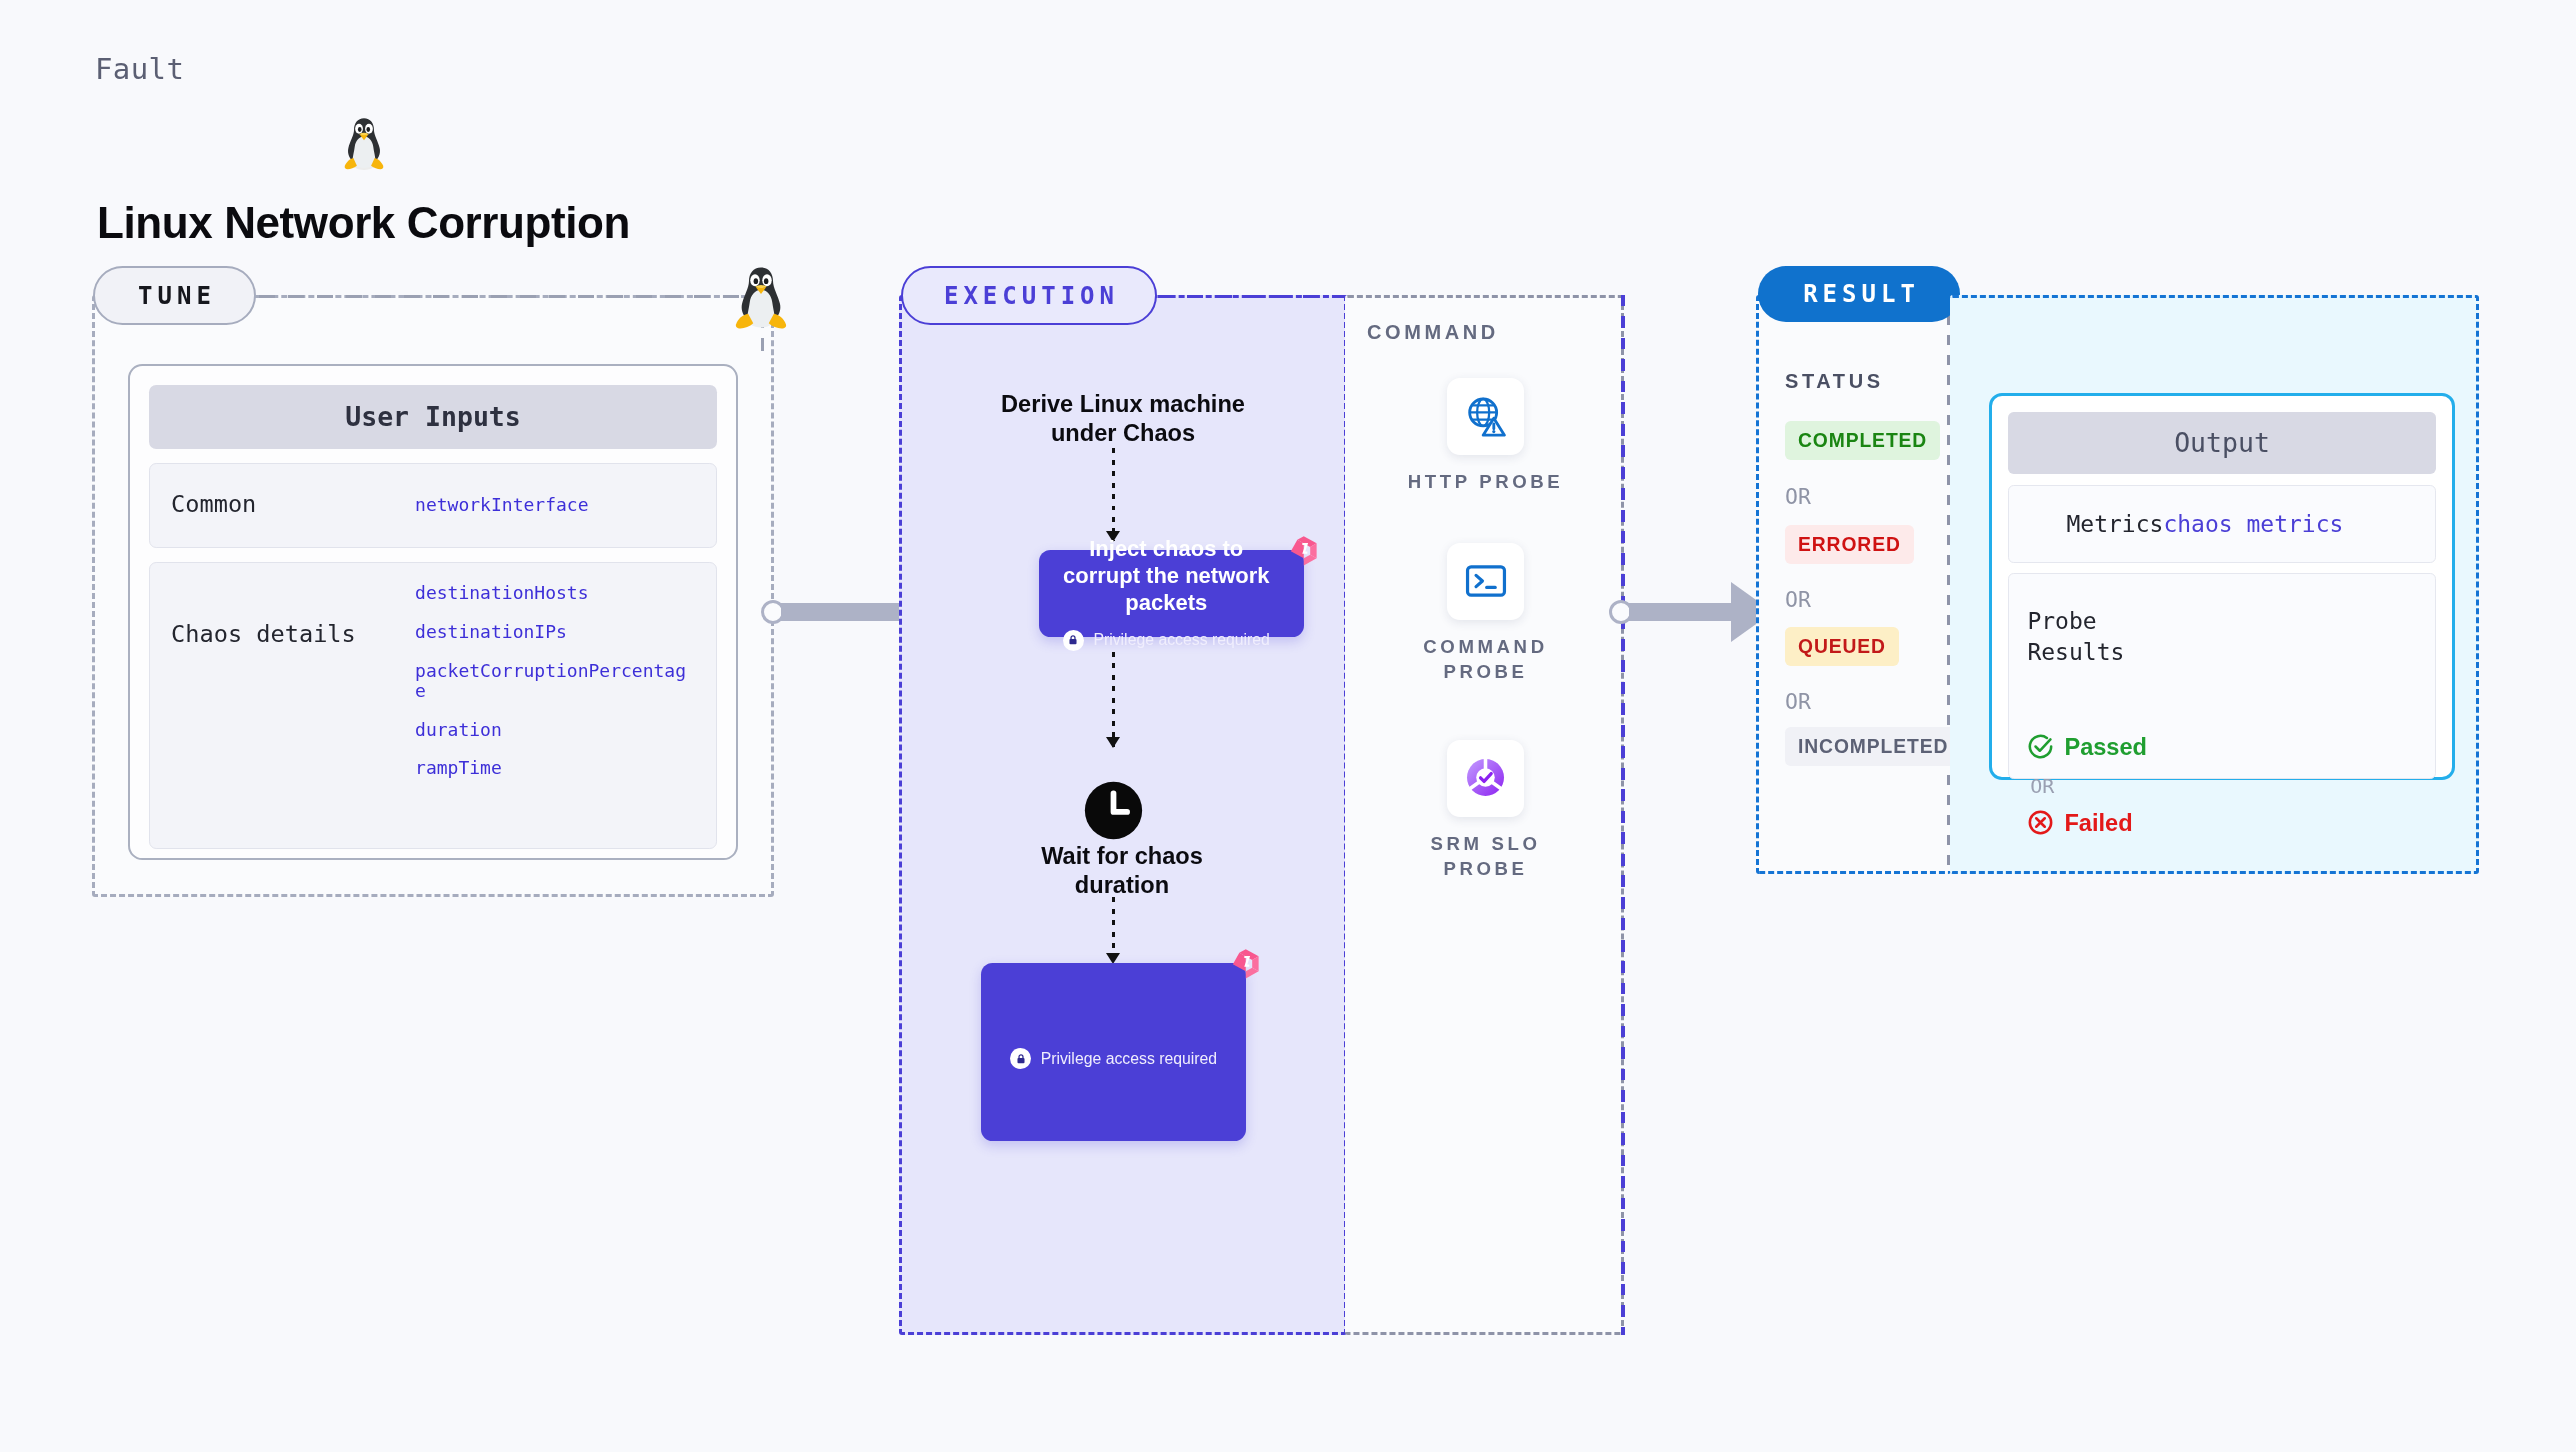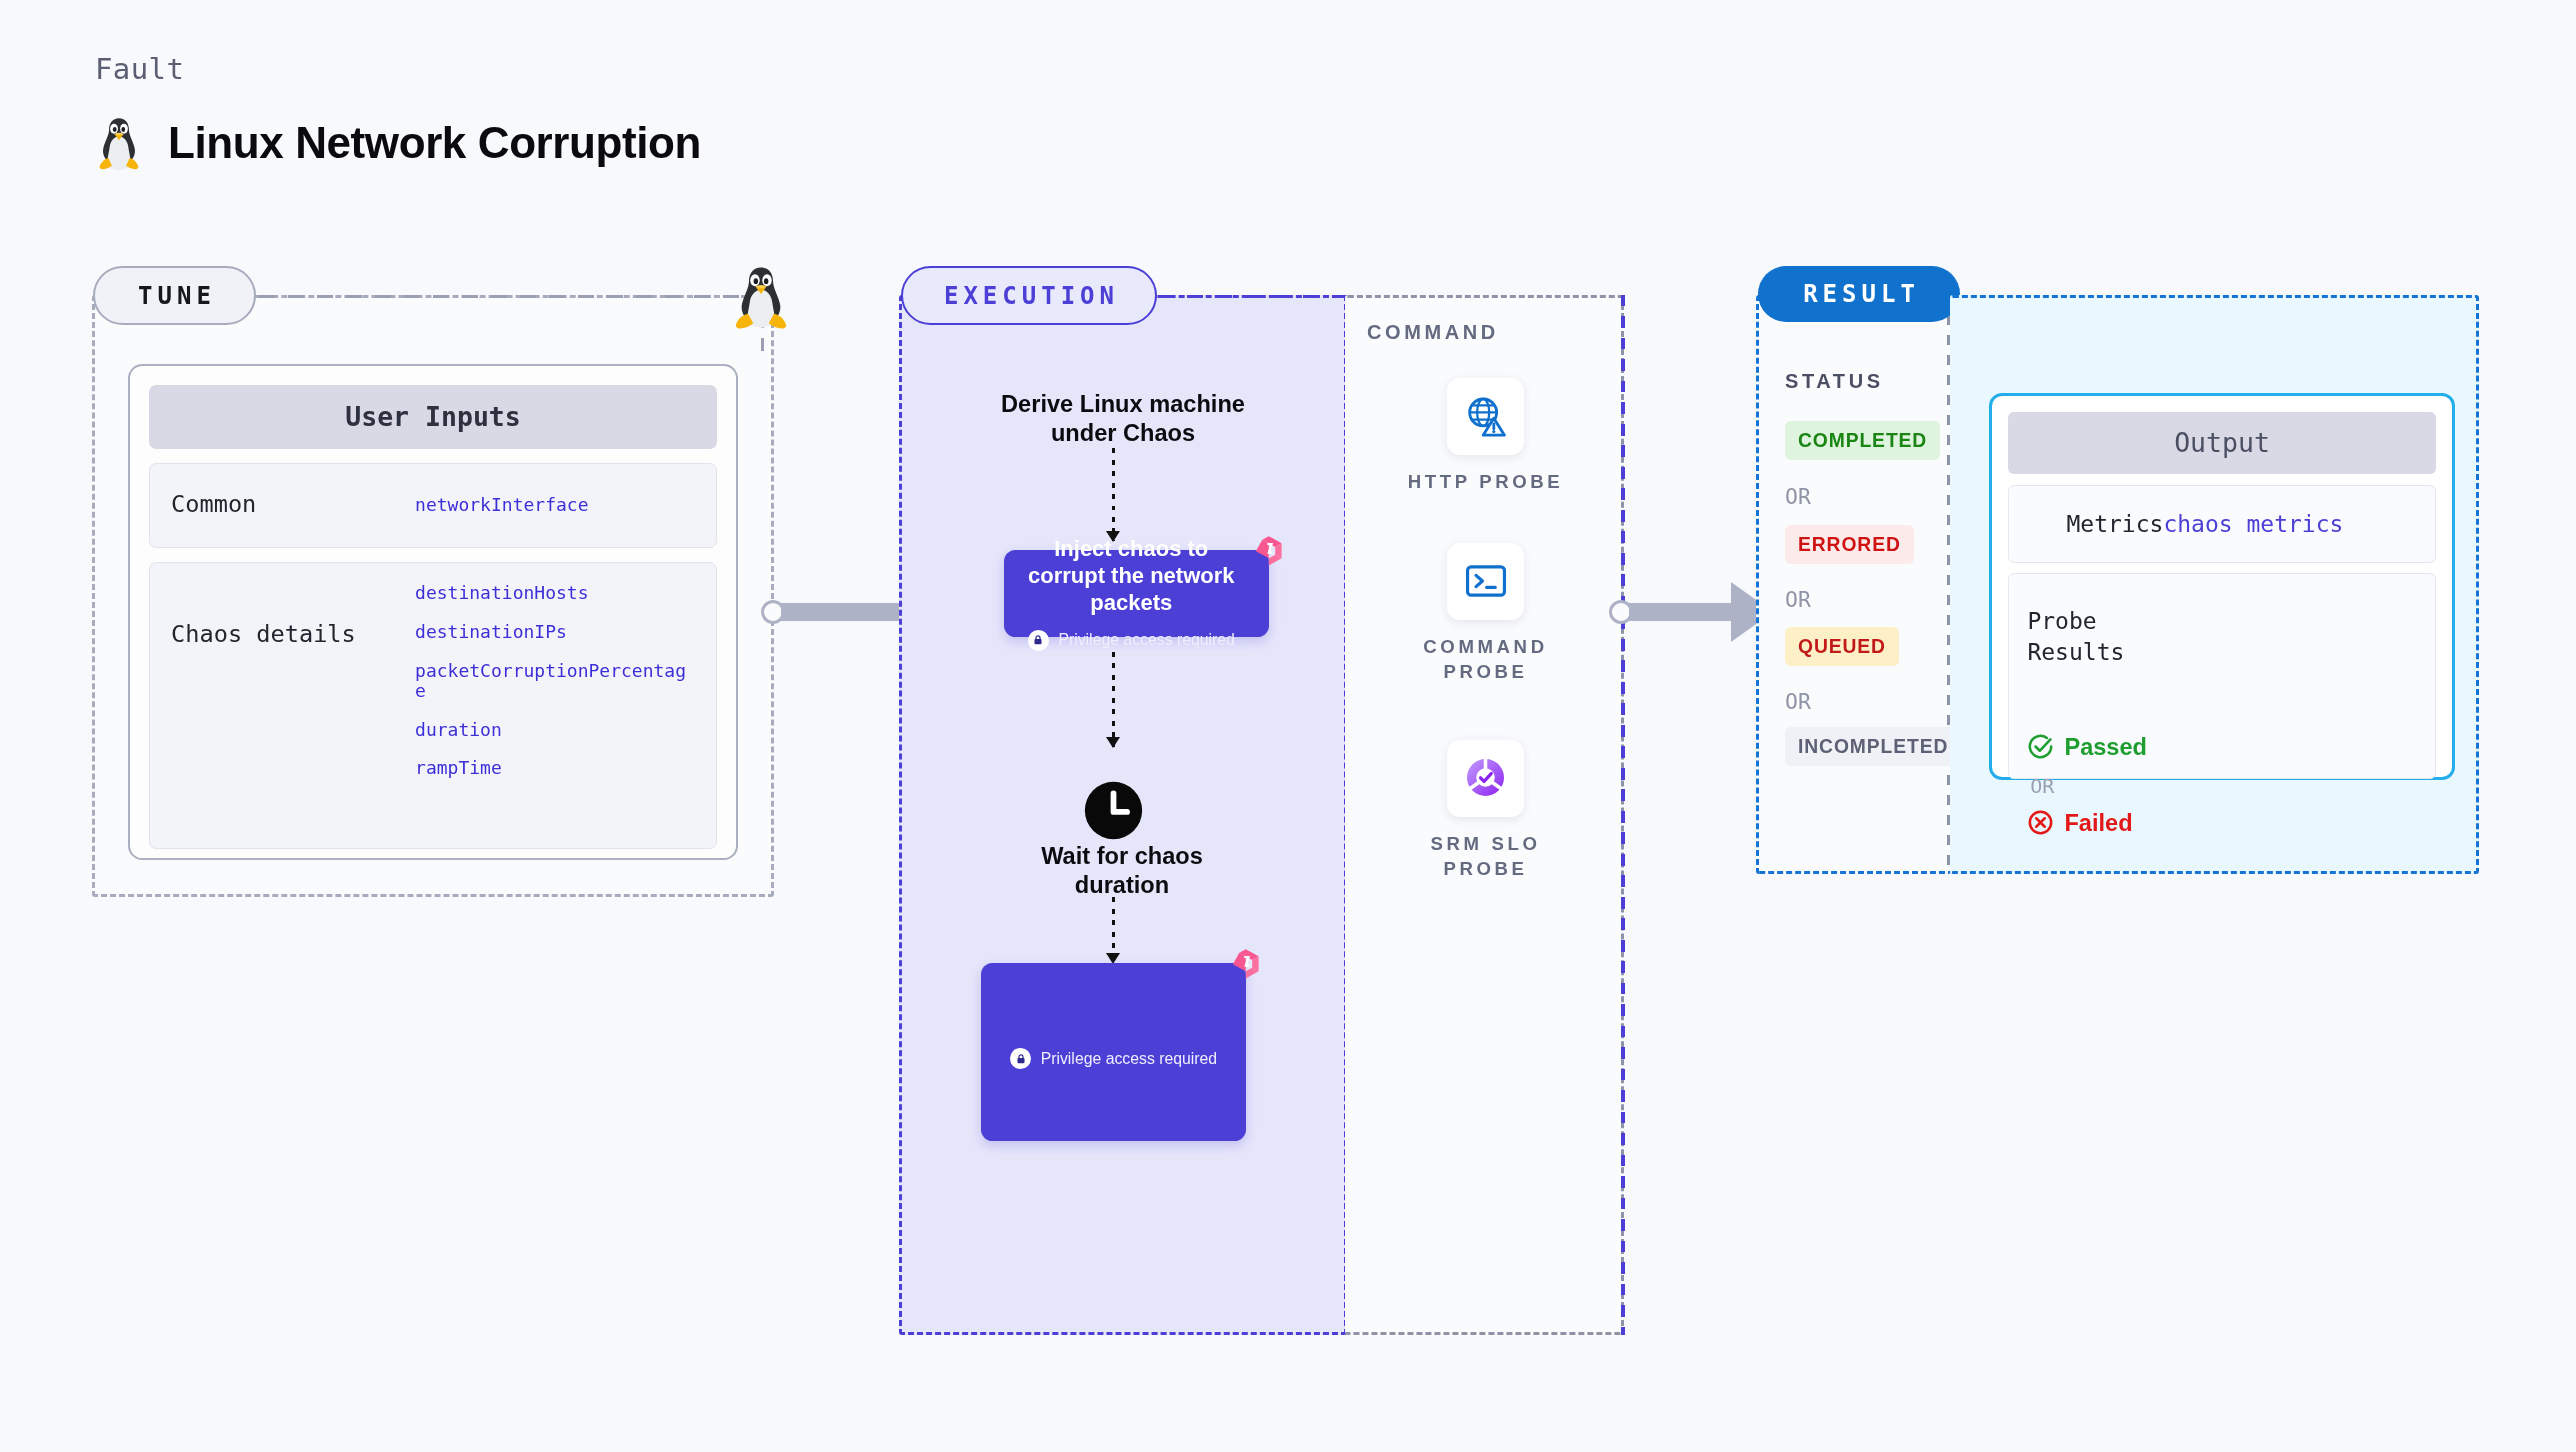--- a/index.html
+++ b/index.html
@@ -10,21 +10,21 @@
     overflow: hidden;
   }
   #root { position: relative; width: 2576px; height: 1452px; }
 
   
   #fault-label {
     position: absolute; left: 95px; top: 52px;
     font-family: "DejaVu Sans Mono", monospace;
     font-size: 29px; color: #5b5f73; letter-spacing: 0.4px;
   }
-  #title-row { position: absolute; left: 97px; top: 115px; display: flex; align-items: center; gap: 27px; }
+  #title-row { position: absolute; left: 97px; top: 115px; display: flex; align-items: center; gap: 27px; flex-direction: column; }
   #title-text { font-size: 44px; font-weight: bold; color: #0b0b0f; letter-spacing: -0.4px; }
 
   
   .tux { display:block; }
 
   .dashed-box { position: absolute; border-radius: 2.9px; }
 
   #tune-box {
     left: 92px; top: 295px; width: 682px; height: 602px;
     border: 3.6px dashed #a6acbe; background: #fafbfd;
@@ -152,21 +152,21 @@
     color:#ffffff; font-size:22px; font-weight:bold; text-align:center; line-height:1.22;
   }
   .priv-row { display:flex; align-items:center; gap:9.3px; margin-top:13px; }
   .priv-text { color:#f0eefd; font-size:15.8px; }
   .lock-badge {
     width:21.5px; height:21.5px; border-radius:50%; background:#ffffff;
     display:flex; align-items:center; justify-content:center;
   }
   .litmus-logo { position:absolute; right:-15.8px; top:-15.8px; }
 
-  #inject-box { left:1004px; top:550px; width:265px; height:87px;padding-left:11px; }
+  #inject-box { left:1039px; top:550px; width:265px; height:87px;padding-left:11px; }
   #stop-box   { left:981px; top:963px; width:265px; height:178px; }
 
   .clock-icon { position:absolute; }
 
   
   #probes-title {
     position:absolute; left:1367px; top:321px;
     font-size:20px; font-weight:bold; color:#646a80; letter-spacing:3.6px;
   }
   .probe-item { position:absolute; width:165px; text-align:center; }

